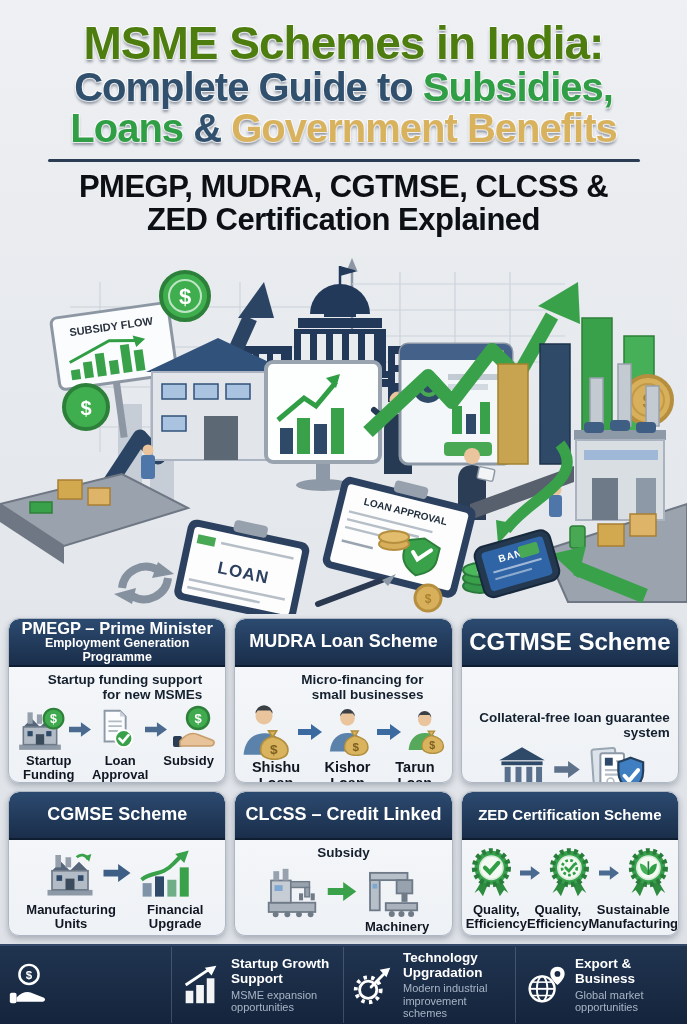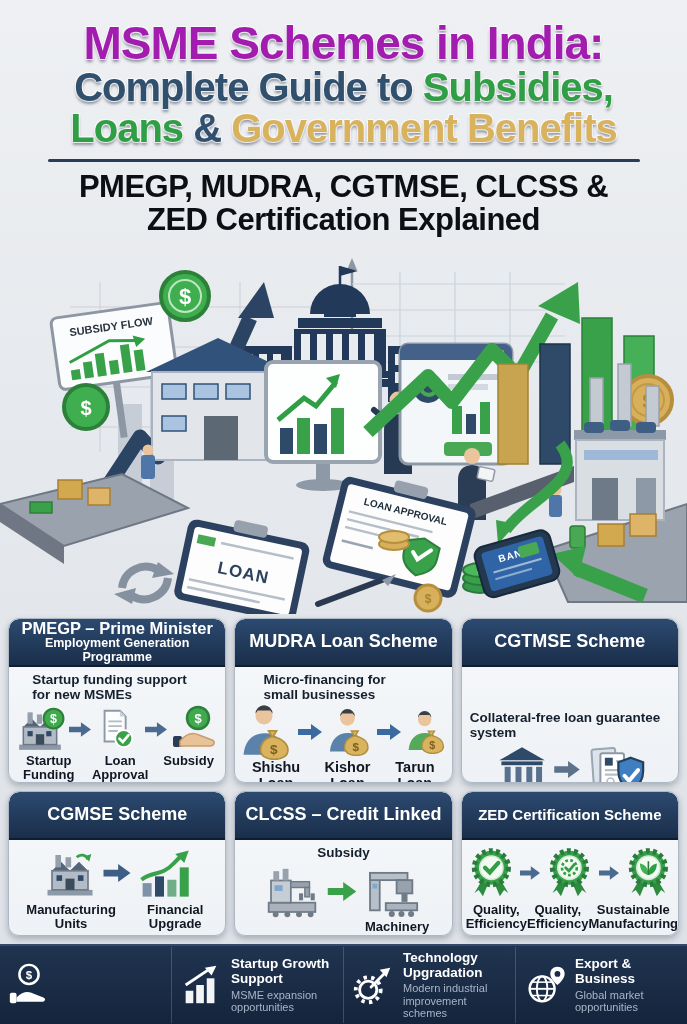--- a/index.html
+++ b/index.html
@@ -8,21 +8,21 @@
     background:linear-gradient(180deg,#eef0f3 0%,#e6e9ed 40%,#dde1e7 100%);
     font-family:"Liberation Sans","DejaVu Sans",sans-serif;
     -webkit-font-smoothing:antialiased;
   }
   
   .header{position:absolute;top:0;left:0;width:687px;text-align:center;}
   .title{font-weight:800;line-height:1.02;letter-spacing:-1px;
     text-shadow:-1px -1px 0 rgba(255,255,255,.55),1px -1px 0 rgba(255,255,255,.55),
                 -1px 1px 0 rgba(255,255,255,.55),1px 1px 0 rgba(255,255,255,.55),
                 0 3px 3px rgba(25,35,55,.45);}
-  .title-l1{margin-top:20px;font-size:46px;color:#a21caf;}
+  .title-l1{margin-top:20px;font-size:46px;color:#4d7c0f;}
   .title-l2,.title-l3{font-size:40px;color:#30506e;}
   .t-green{color:#2f9e44;}
   .t-gold{color:#d9b25e;}
   .divider{width:592px;height:3px;background:#2b3c55;margin:10px auto 8px auto;border-radius:2px;}
   .subtitle{font-size:31px;font-weight:700;color:#0c0f14;line-height:1.08;letter-spacing:-0.5px;}
   
   .illustration{position:absolute;top:252px;left:0;width:687px;height:362px;}
   
   .cards-grid{position:absolute;top:618px;left:8px;width:671px;
     display:grid;grid-template-columns:repeat(3,1fr);grid-template-rows:165px 145px;
@@ -31,21 +31,21 @@
     border:1px solid #aeb8c4;border-radius:11px;
     box-shadow:0 3px 6px rgba(25,35,55,.28);
     display:flex;flex-direction:column;overflow:hidden;}
   .card-header{background:linear-gradient(180deg,#2c4a70 0%,#1a2e4a 100%);
     border-bottom:2px solid #0f1d30;color:#fff;text-align:center;
     min-height:40px;display:flex;flex-direction:column;justify-content:center;
     padding:3px 4px;border-radius:10px 10px 0 0;}
   .card-header .h-l1{font-size:16.5px;font-weight:700;line-height:1.1;}
   .card-header .h-l2{font-size:12.5px;font-weight:700;line-height:1.1;}
   .card-body{flex:1;display:flex;flex-direction:column;align-items:center;padding:3px 4px 4px 4px;}
-  .card-desc{font-size:13.5px;font-weight:700;color:#15202e;text-align:left;line-height:1.12;margin:2px 0;}
+  .card-desc{font-size:13.5px;font-weight:700;color:#15202e;text-align:right;line-height:1.12;margin:2px 0;}
   .icon-row{flex:1;display:flex;align-items:center;justify-content:center;gap:4px;width:100%;}
   .label-row{display:flex;justify-content:space-around;width:100%;}
   .step-label{font-size:13px;font-weight:700;color:#101722;text-align:center;line-height:1.08;}
   .arrow-glyph{flex:0 0 auto;}
   
   .footer{position:absolute;bottom:0;left:0;width:687px;height:78px;
     background:linear-gradient(180deg,#203450 0%,#15243c 100%);
     border-top:2px solid #35496a;
     display:flex;align-items:center;}
   .footer-item{flex:1;display:flex;align-items:center;gap:7px;padding:6px 6px;height:64px;}
@@ -426,21 +426,21 @@
       <div class="label-row">
         <div class="step-label" style="width:56px;font-size:14.5px;">Shishu Loan</div>
         <div class="step-label" style="width:52px;font-size:14.5px;">Kishor Loan</div>
         <div class="step-label" style="width:48px;font-size:14.5px;">Tarun Loan</div>
       </div>
     </div>
   </div>
 
   <div class="card">
     <div class="card-header">
-      <div class="h-l1" style="font-size:18px;">CGTMSE Scheme</div>
+      <div class="h-l1" style="font-size:24px;">CGTMSE Scheme</div>
     </div>
     <div class="card-body">
       <div class="card-desc" style="max-width:200px;margin-top:40px;">Collateral-free loan guarantee system</div>
       <div class="icon-row">
         <svg width="56" height="52" viewBox="0 0 48 48">
           <polygon points="24,4 45,16 3,16" fill="#2e4a68"></polygon>
           <rect x="5" y="17" width="38" height="3.5" fill="#2e4a68"></rect>
           <rect x="8" y="22" width="5.5" height="14" fill="#58708c"></rect>
             <rect x="18" y="22" width="5.5" height="14" fill="#58708c"></rect>
           <rect x="28" y="22" width="5.5" height="14" fill="#58708c"></rect>

